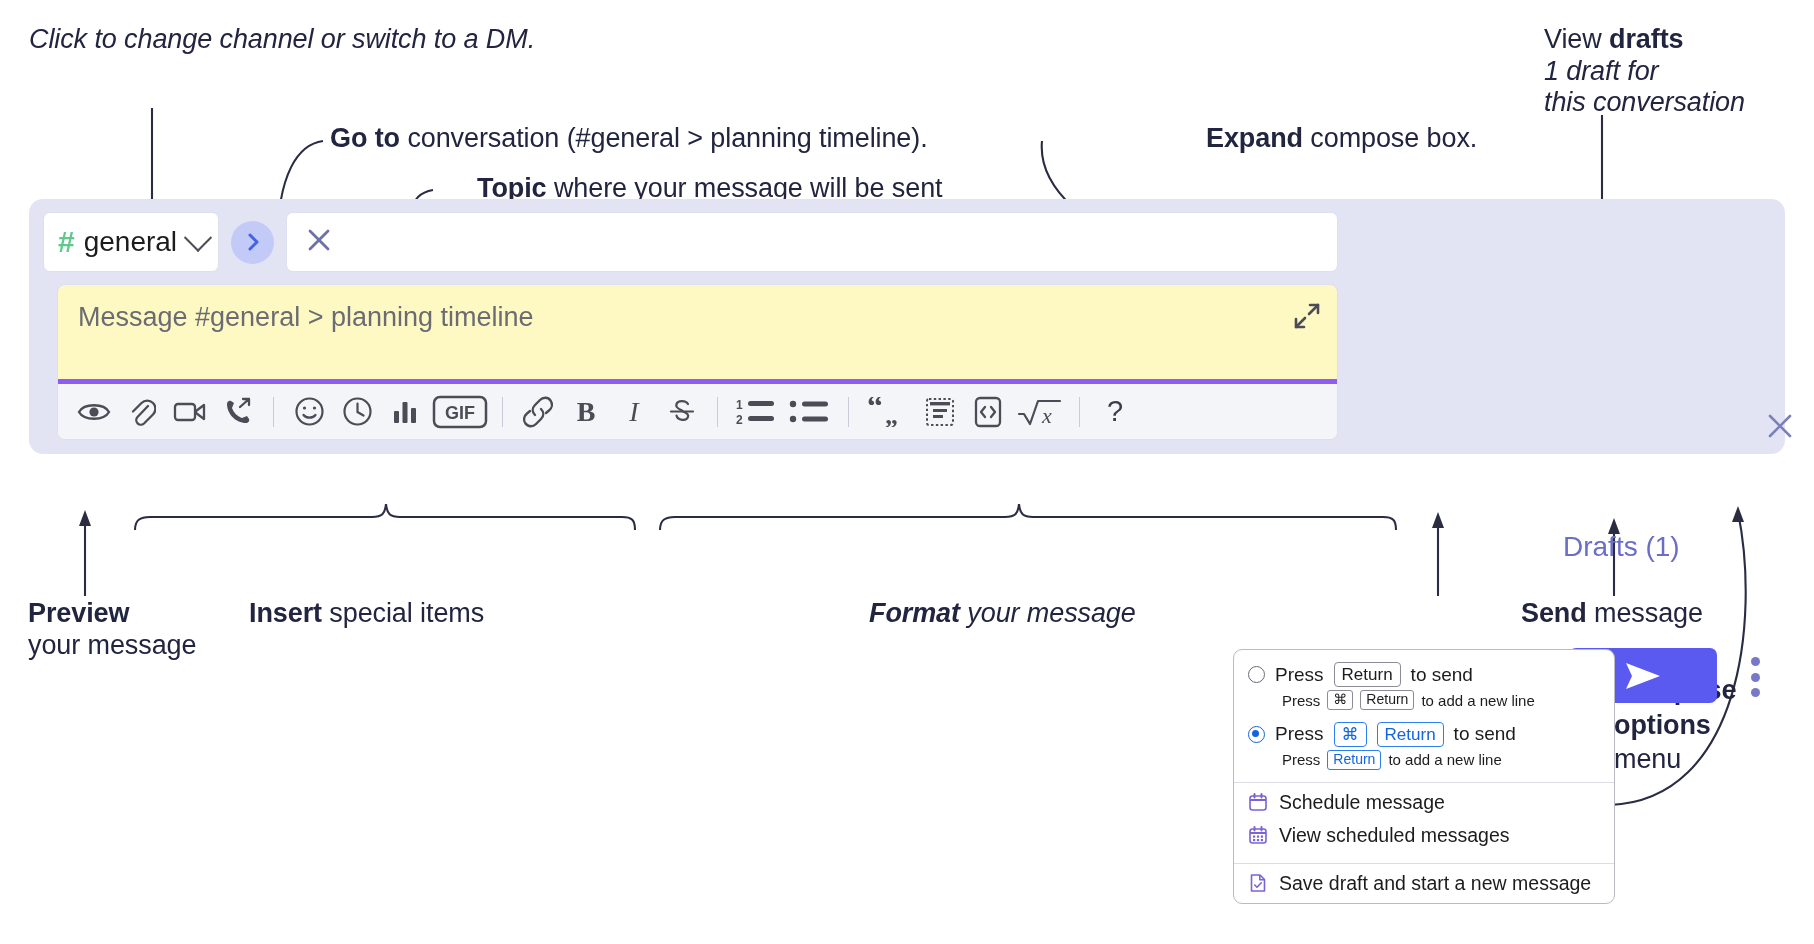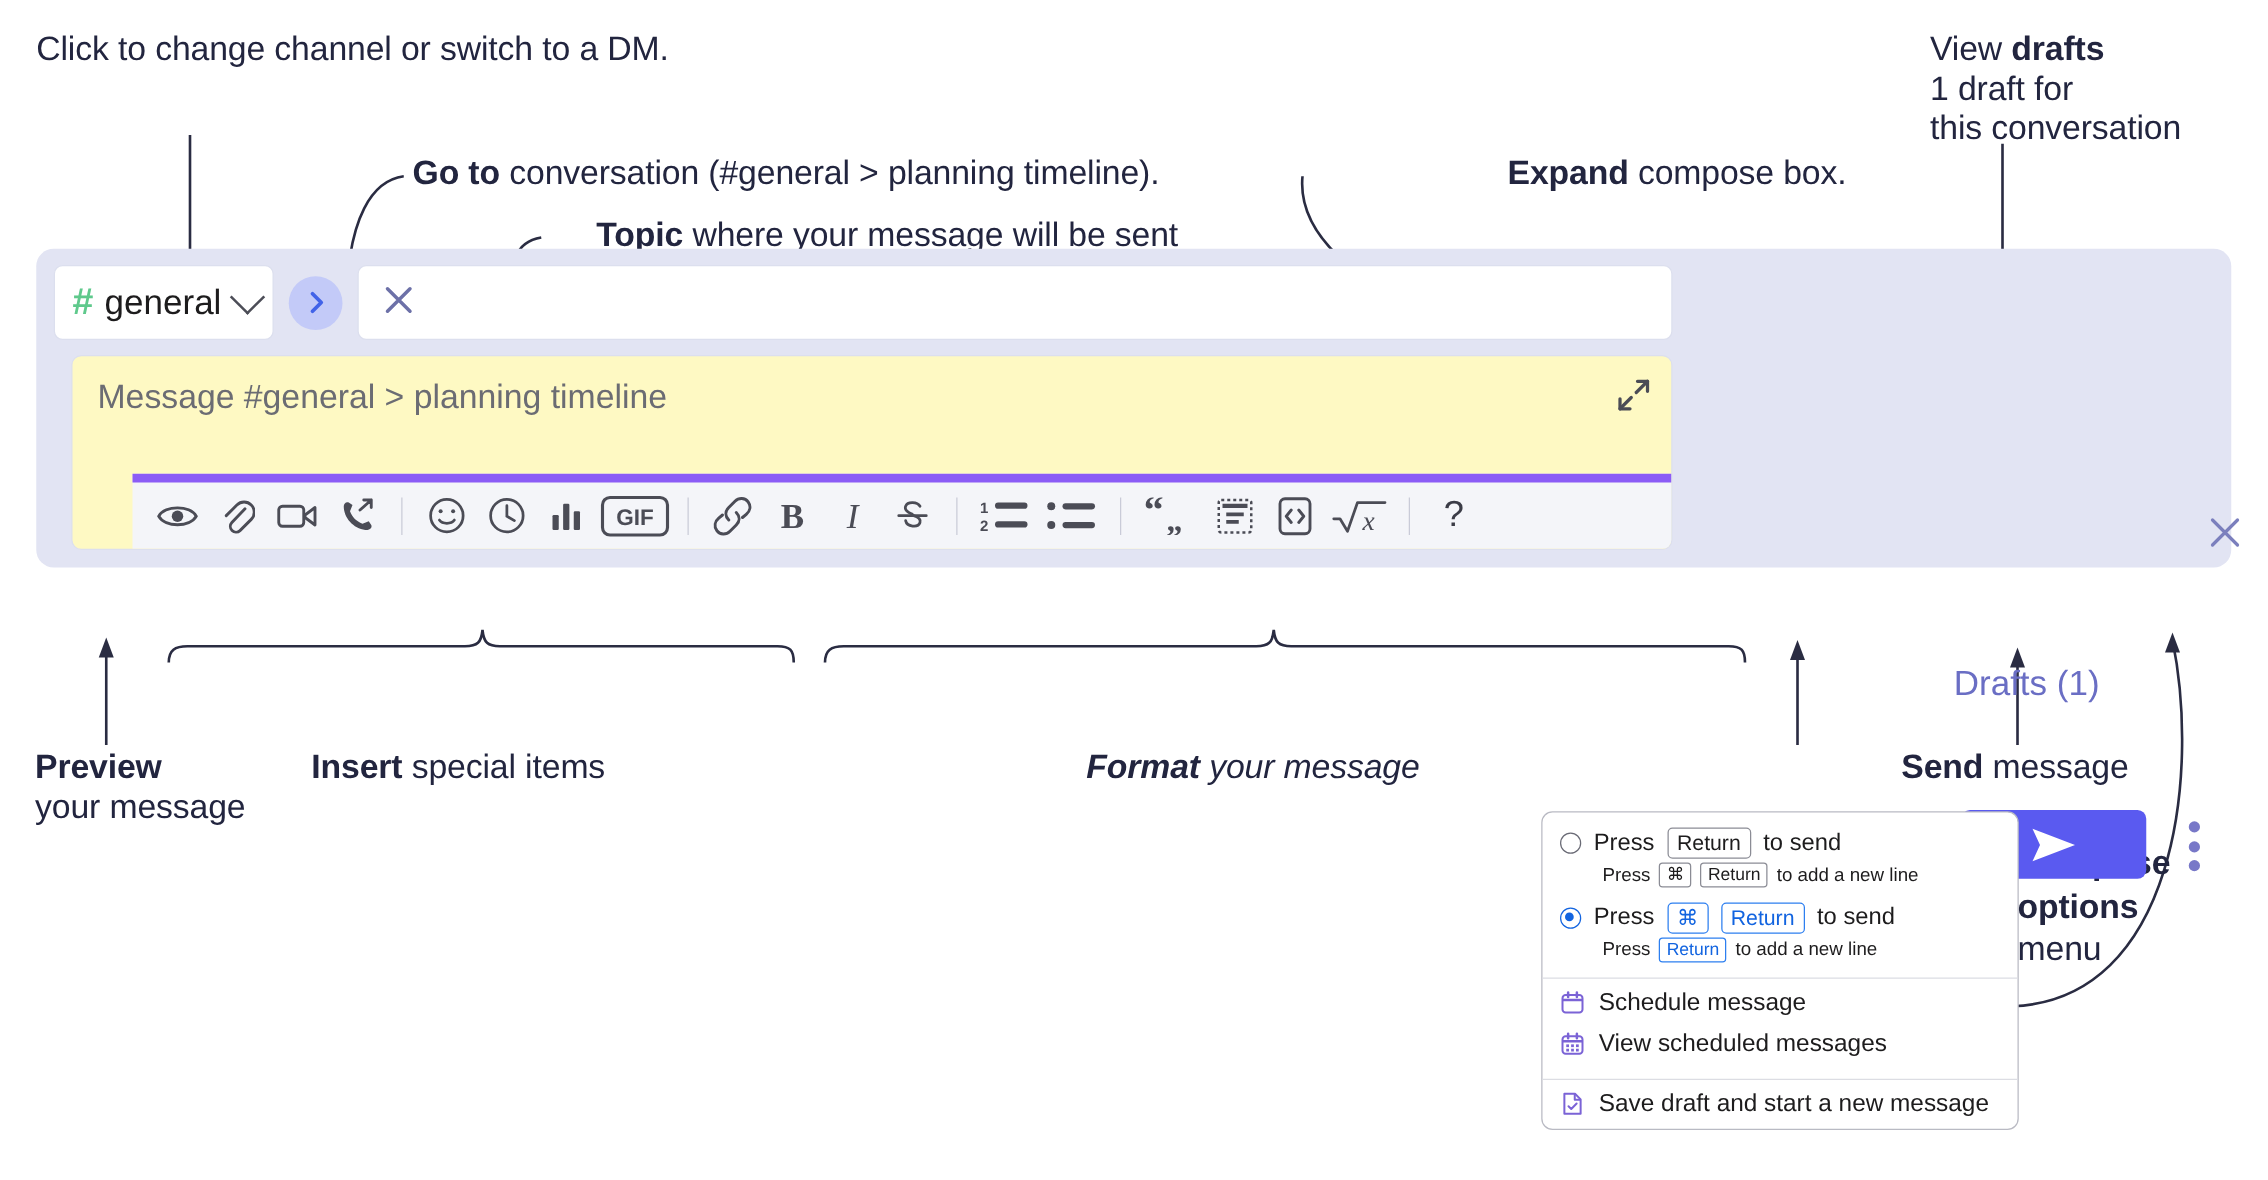--- a/index.html
+++ b/index.html
@@ -19,21 +19,21 @@
   
   .anno {
     position: absolute;
     font-size: 27px;
     line-height: 1.17;
     color: #22253f;
     white-space: nowrap;
     letter-spacing: -0.1px;
   }
   .anno b { font-weight: 700; }
-  .anno .ital { }
+  .anno .ital { font-style: italic; }
 
   
   #compose-panel {
     position: absolute;
     left: 29px;
     top: 199px;
     width: 1756px;
     height: 255px;
     background: #e2e4f3;
     border-radius: 14px;
@@ -140,26 +140,25 @@
     top: 16px;
     width: 30px; height: 30px;
   }
   #toolbar {
     position: absolute;
     left: 0;
     bottom: 0;
     width: 100%;
     height: 60px;
     background: #f4f5f9;
-    border-top: 7px solid #8b5cf6;
+    border-top: 5px solid #8b5cf6;
     display: flex;
     align-items: center;
     padding-left: 12px;
     box-sizing: border-box;
-    margin-left: 48px;
   }
   .tb {
     width: 48px; height: 44px;
     display: flex; align-items: center; justify-content: center;
     flex: none;
   }
   .tb svg { display:block; }
   .tb-sep {
     width: 1px;
     height: 30px;

